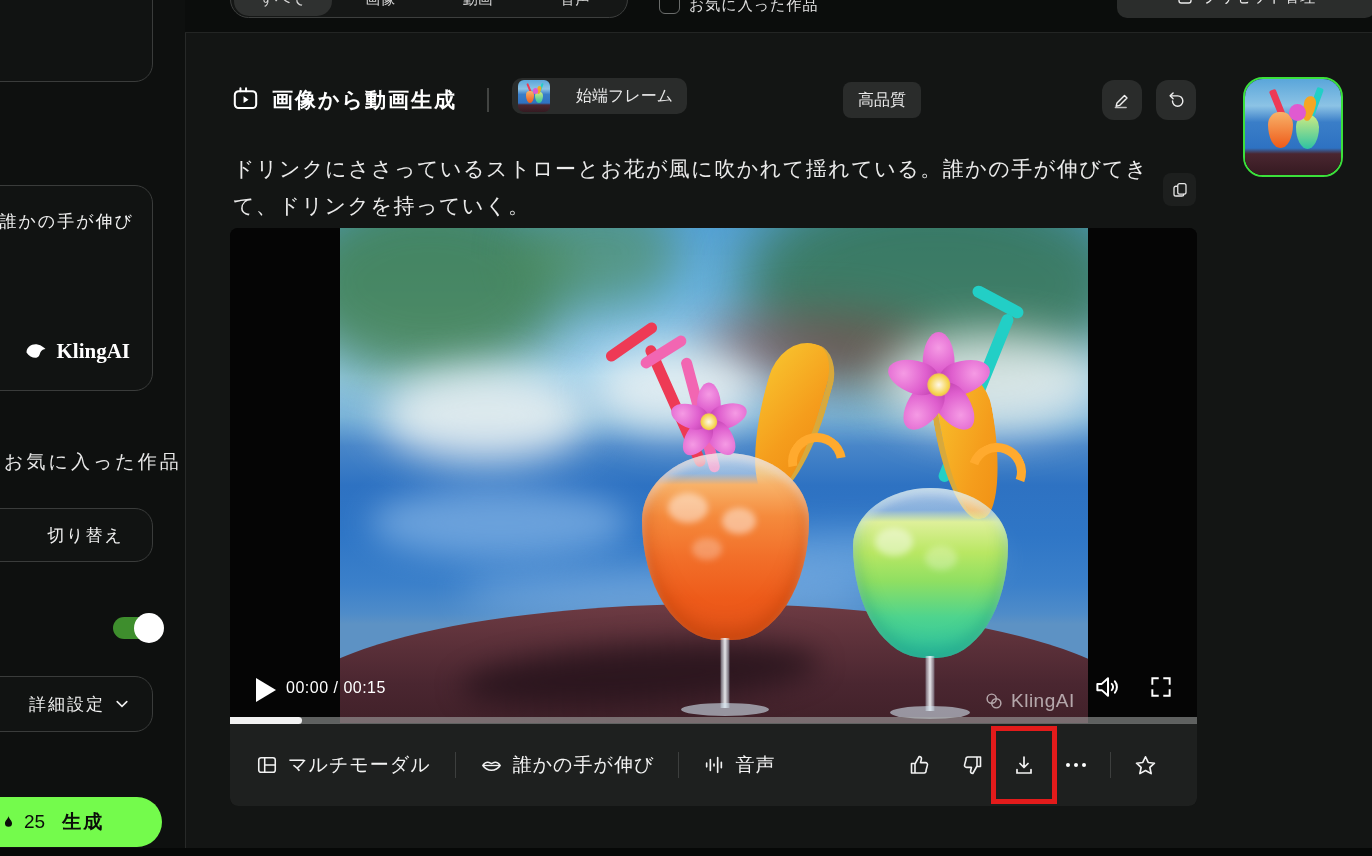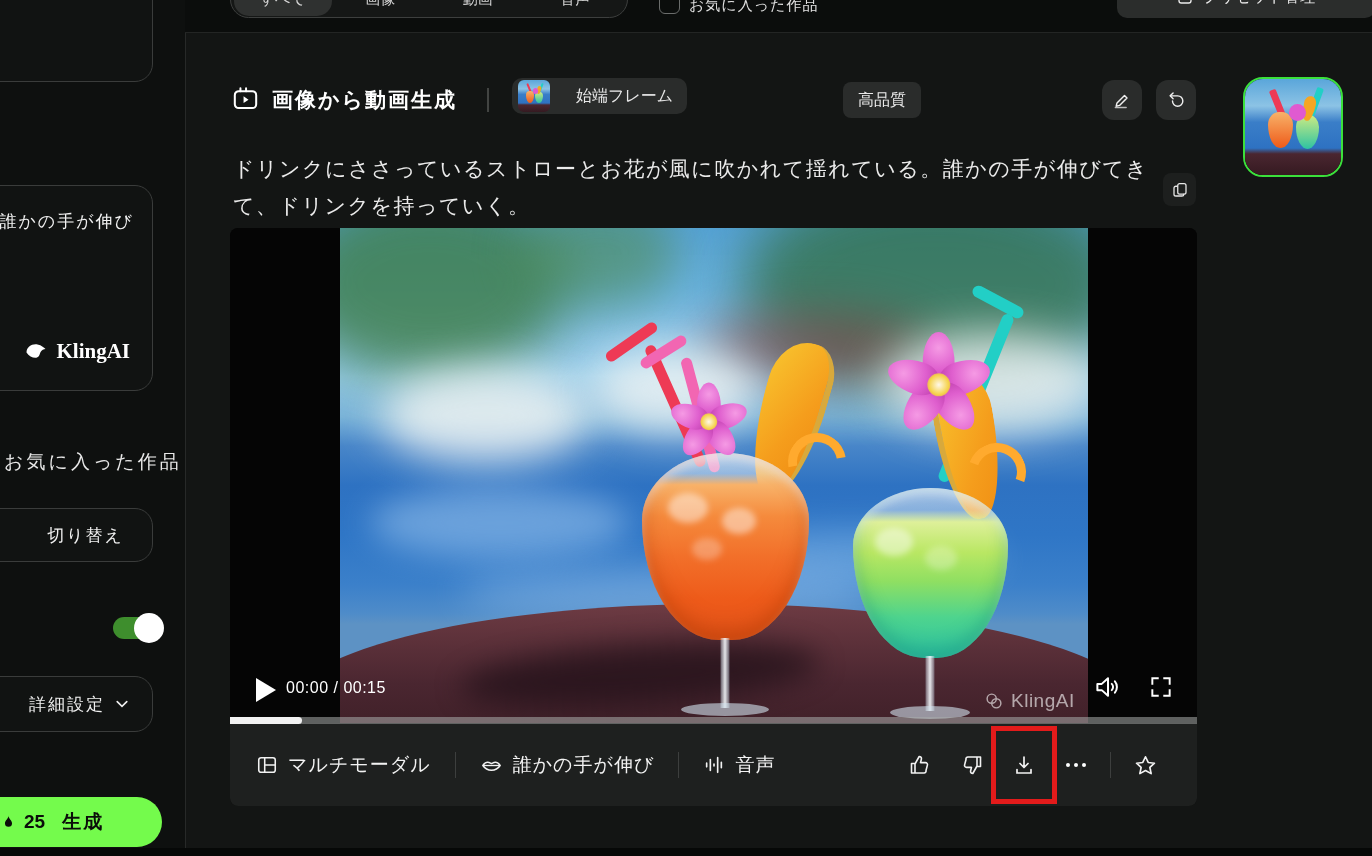--- a/index.html
+++ b/index.html
@@ -19,21 +19,21 @@
   #sb-textarea { left:-40px; top:185px; width:193px; height:206px; }
   #sb-prompt-preview { position:absolute; top:24px; right:18px; font-size:17px; letter-spacing:2px; color:#f2f2f2; white-space:nowrap; }
   #sb-deepseek { position:absolute; bottom:26px; right:22px; display:flex; align-items:center; gap:8px; }
   #sb-deepseek .ds-label { font-family:"Liberation Serif","DejaVu Serif",serif; font-weight:bold; font-size:21px; color:#ffffff; }
   #sb-control-label { left:4px; top:449px; font-size:19px; letter-spacing:3px; color:#e8e8e8; white-space:nowrap; }
   #sb-switch { left:-40px; top:508px; width:193px; height:54px; display:flex; align-items:center; justify-content:flex-end; padding-right:28px; font-size:17px; letter-spacing:2px; color:#f0f0f0; }
   #sb-toggle { left:113px; top:617px; width:44px; height:22px; border-radius:11px; background:#3e8e2d; }
   #sb-toggle .knob { position:absolute; right:-7px; top:-4px; width:30px; height:30px; border-radius:50%; background:#ffffff; }
   #sb-advanced { left:-40px; top:676px; width:193px; height:56px; display:flex; align-items:center; justify-content:flex-end; gap:9px; padding-right:22px; font-size:17px; letter-spacing:2px; color:#f0f0f0; }
   #sb-generate { left:-30px; top:797px; width:192px; height:50px; border-radius:25px; background:#74fb4c; display:flex; align-items:center; padding-left:30px; gap:7px; color:#0b0d0a; }
-  #sb-generate .cost { font-size:19px; font-weight:bold; }
+  #sb-generate .cost { font-size:19px; font-weight:normal; }
   #sb-generate .lbl { font-size:19px; font-weight:bold; letter-spacing:2px; margin-left:10px; }
 
   
   #top-strip { left:185px; top:0; width:1187px; height:33px; background:#0b0d0c; border-bottom:1px solid #232524; }
   #tabbar { left:230px; top:-19px; width:398px; height:37px; border:1px solid #3d3f3e; border-radius:19px; background:#151716; display:flex; align-items:center; padding:0 3px; }
   .tab { flex:1; text-align:center; font-size:15px; color:#d8d8d8; padding:7px 0; border-radius:15px; white-space:nowrap; }
   .tab.selected { background:#2f3130; }
   #fav-check { left:659px; top:-7px; width:21px; height:21px; border:1.5px solid #6b6d6c; border-radius:6px; background:transparent; }
   #fav-label { left:689px; top:-4px; font-size:15px; color:#e2e2e2; letter-spacing:1px; white-space:nowrap; }
   #preset-btn { left:1117px; top:-24px; width:258px; height:42px; border-radius:10px; background:#2b2d2c; display:flex; align-items:center; justify-content:center; gap:9px; font-size:15px; color:#ececec; letter-spacing:1px; }

